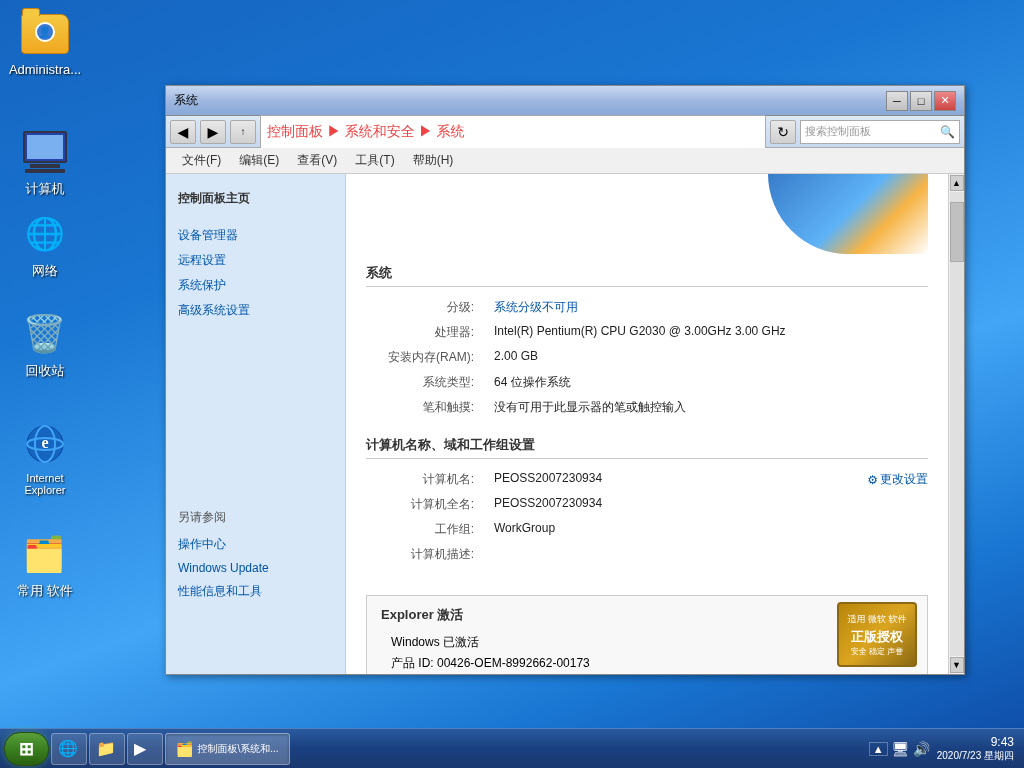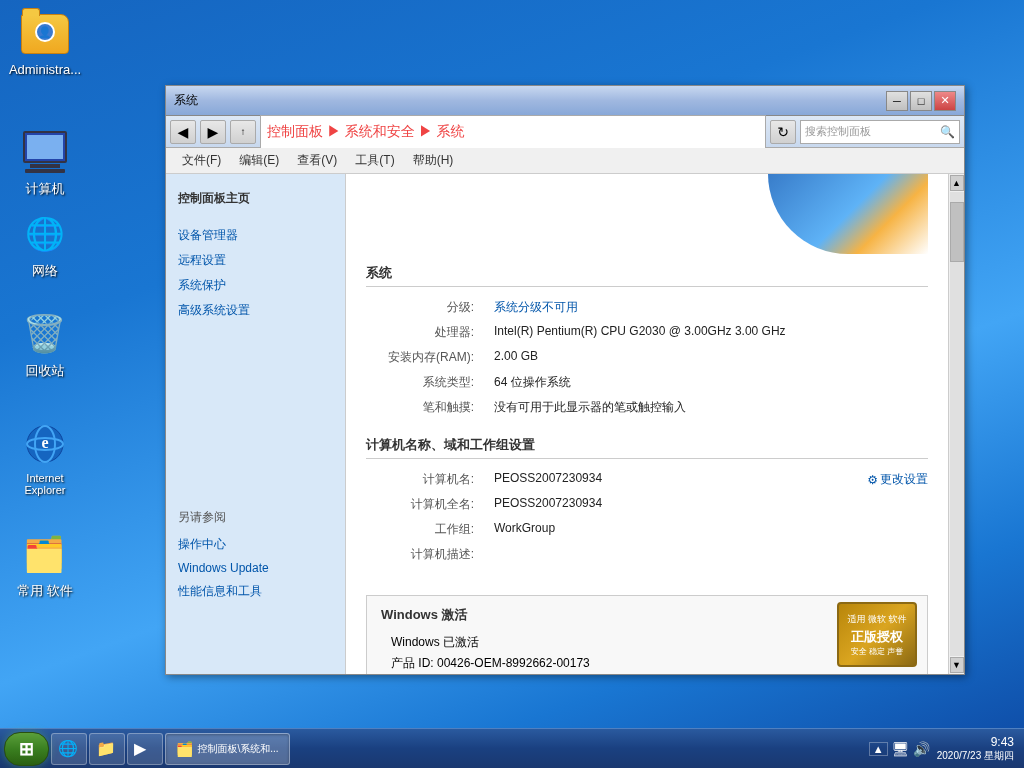--- a/index.html
+++ b/index.html
@@ -534,21 +534,21 @@
             </table>
           <div style="margin-top:4px;">
             <a class="change-setting">
               <span>⚙</span>
               <span>更改设置</span>
             </a>
           </div>
         </div>
 
         <div class="windows-activation">
-          <div class="section-title" style="border-bottom:none;margin-bottom:6px;">Windows 激活</div>
+          <div class="section-title" style="border-bottom:none;margin-bottom:6px;">Explorer 激活</div>
           <p style="font-size:12px;margin-bottom:4px;padding-left:10px;">Windows 已激活</p>
           <p style="font-size:12px;padding-left:10px;">产品 ID: 00426-OEM-8992662-00173</p>
 
           <div class="activation-badge">
             <div class="badge-top">适用 微软 软件</div>
             <div class="badge-main">正版授权</div>
             <div class="badge-sub">安全 稳定 声誉</div>
           </div>
         </div>
       </div>

